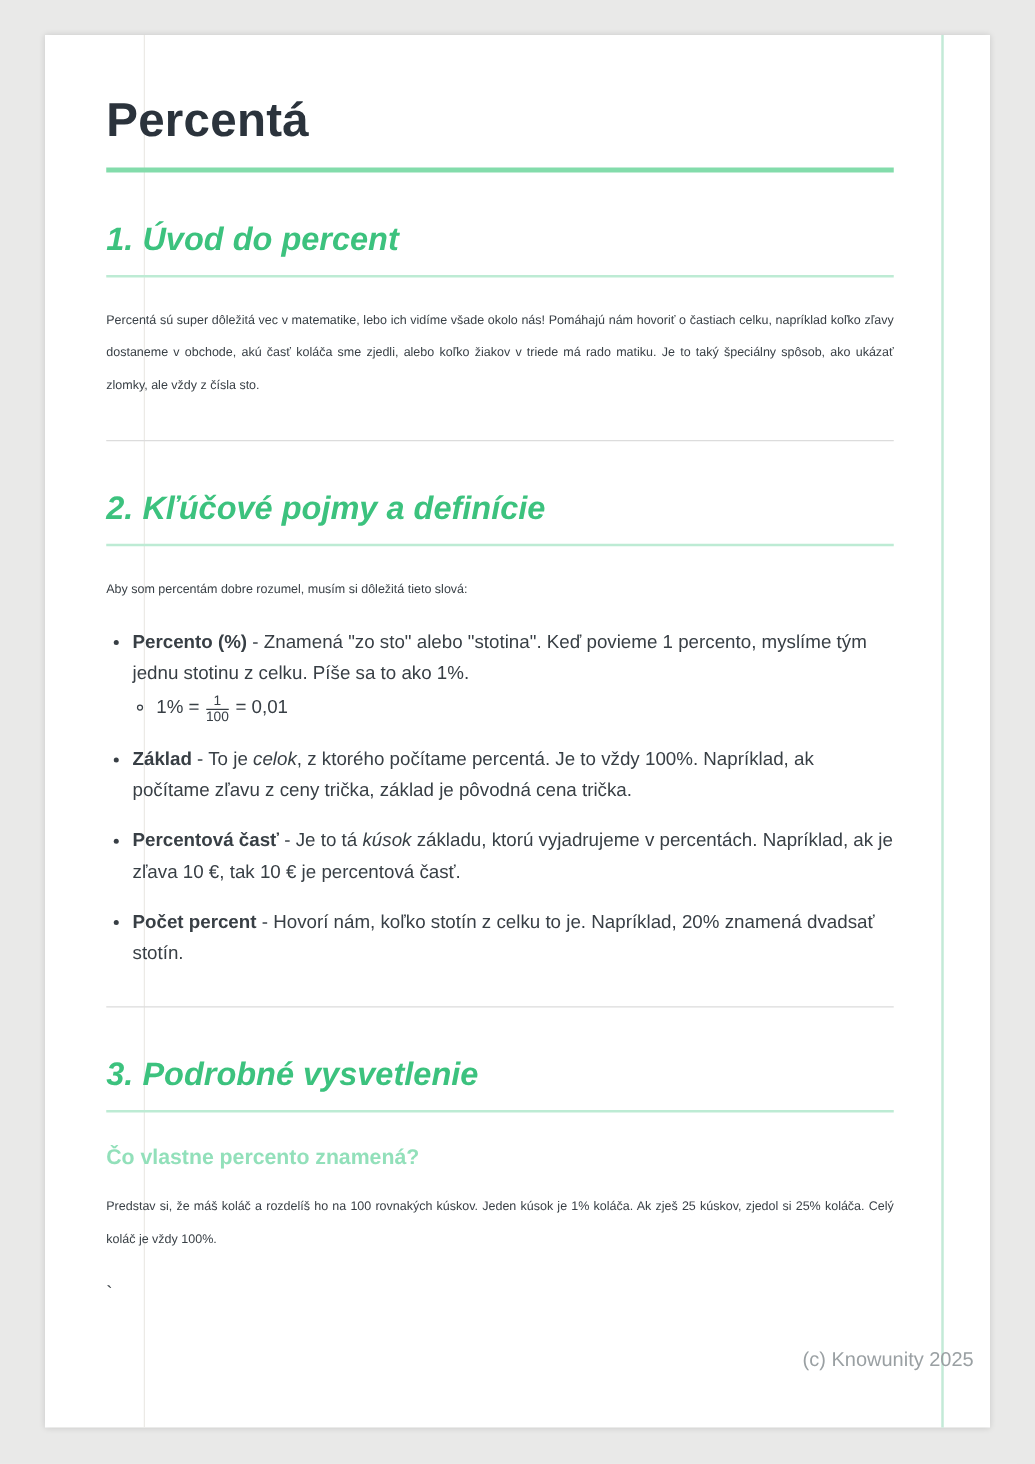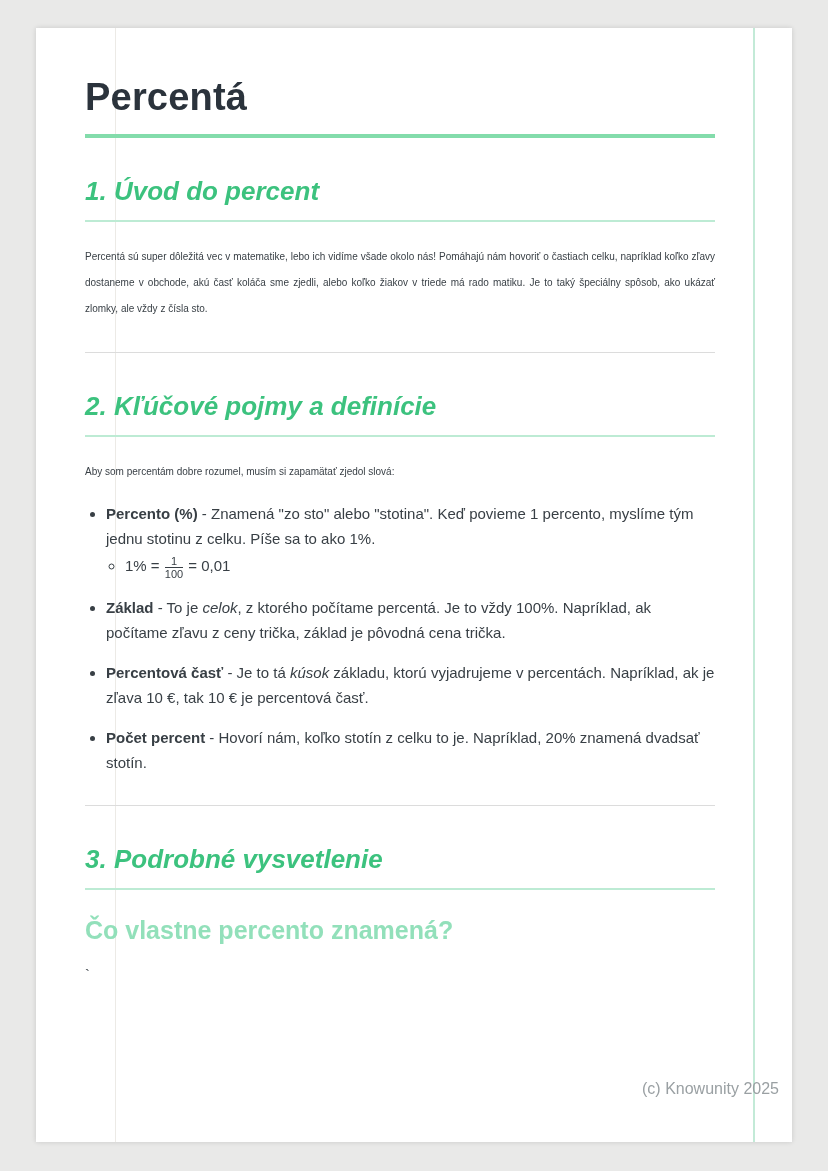--- a/index.html
+++ b/index.html
@@ -116,21 +116,21 @@
     margin: 0 1px;
   }
   .frac .num {
     display: block;
     border-bottom: 1px solid #383f45;
     padding: 0 3px;
   }
   .frac .den { display: block; }
   h3.subheading {
     margin: 26px 0 17px 0;
-    font-size: 25px;
+    font-size: 17px;
     font-weight: 700;
     color: #92e0ba;
   }
   .stray {
     margin: 20px 0 0 0;
     font-size: 15px;
     line-height: 20px;
   }
   .footer {
     position: absolute;
@@ -154,37 +154,38 @@
       <div class="title-rule"></div>
 
       <h2 class="section-heading">1. Úvod do percent</h2>
       <div class="h2-rule"></div>
       <p class="para justify">Percentá sú super dôležitá vec v matematike, lebo ich vidíme všade okolo nás! Pomáhajú nám hovoriť o častiach celku, napríklad koľko zľavy dostaneme v obchode, akú časť koláča sme zjedli, alebo koľko žiakov v triede má rado matiku. Je to taký špeciálny spôsob, ako ukázať zlomky, ale vždy z čísla sto.</p>
 
       <hr class="divider">
 
       <h2 class="section-heading">2. Kľúčové pojmy a definície</h2>
       <div class="h2-rule"></div>
-      <p class="para">Aby som percentám dobre rozumel, musím si zapamätať zjedol slová:</p>
+      <p class="para">Aby som percentám dobre rozumel, musím si dôležitá tieto slová:</p>
 
       <ul class="bullets">
         <li><span class="term">Percento (%)</span><span> - Znamená "zo sto" alebo "stotina". Keď povieme 1 percento, myslíme tým jednu stotinu z celku. Píše sa to ako 1%.</span>
           <ul class="subbullets">
             <li><span>1% = </span><span class="frac"><span class="num">1</span><span class="den">100</span></span><span> = 0,01</span></li>
           </ul>
         </li>
         <li><span class="term">Základ</span><span> - To je </span><em class="it">celok</em><span>, z ktorého počítame percentá. Je to vždy 100%. Napríklad, ak počítame zľavu z ceny trička, základ je pôvodná cena trička.</span></li>
         <li><span class="term">Percentová časť</span><span> - Je to tá </span><em class="it">kúsok</em><span> základu, ktorú vyjadrujeme v percentách. Napríklad, ak je zľava 10 €, tak 10 € je percentová časť.</span></li>
         <li><span class="term">Počet percent</span><span> - Hovorí nám, koľko stotín z celku to je. Napríklad, 20% znamená dvadsať stotín.</span></li>
       </ul>
 
       <hr class="divider">
 
       <h2 class="section-heading">3. Podrobné vysvetlenie</h2>
       <div class="h2-rule"></div>
       <h3 class="subheading">Čo vlastne percento znamená?</h3>
+      <p class="para justify">Predstav si, že máš koláč a rozdelíš ho na 100 rovnakých kúskov. Jeden kúsok je 1% koláča. Ak zješ 25 kúskov, zjedol si 25% koláča. Celý koláč je vždy 100%.</p>
       <p class="stray">`</p>
 
     </div>
 
     <div class="footer">(c) Knowunity 2025</div>
   </div>
 </div>
 
 </body></html>

